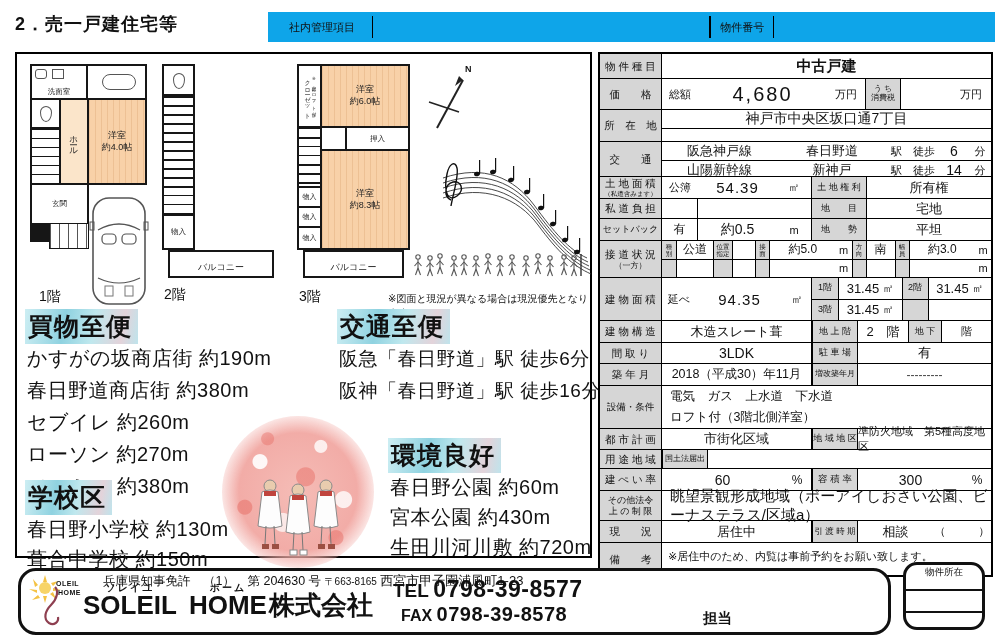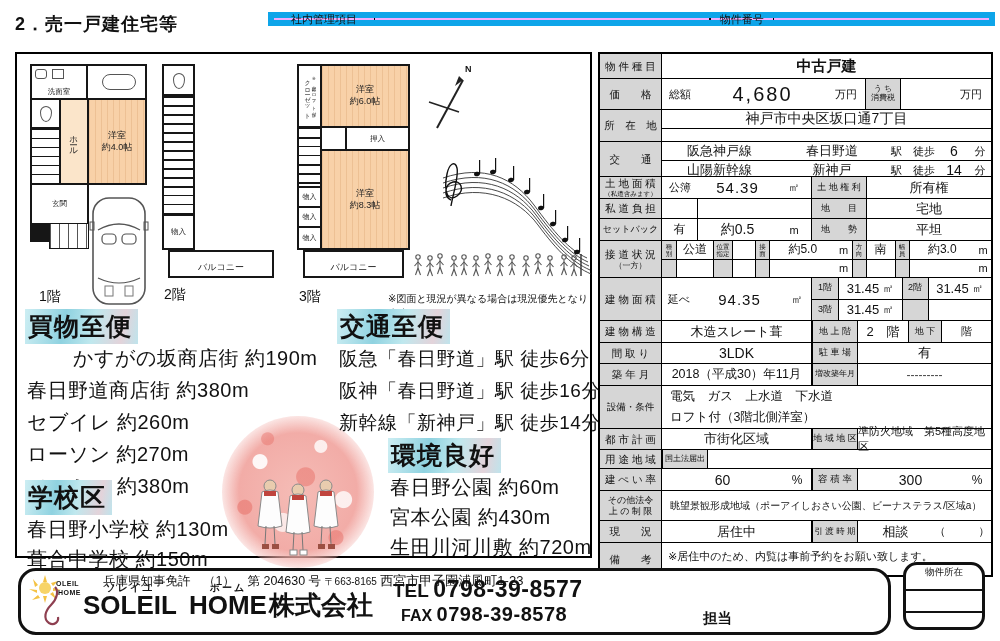--- a/index.html
+++ b/index.html
@@ -1,21 +1,21 @@
 <!DOCTYPE html>
 <html><head>
 <meta charset="utf-8">
 <style>
   html,body{margin:0;padding:0;background:#fff;}
   body{width:1000px;height:641px;position:relative;overflow:hidden;
        font-family:"Liberation Sans","DejaVu Sans",sans-serif;color:#111;}
   .abs{position:absolute;}
   
   .page-title{left:15px;top:12px;font-size:18px;font-weight:bold;letter-spacing:1px;}
-  .top-strip{left:268px;top:12px;width:727px;height:14px;border:6px solid #0ea5e9;display:flex;box-sizing:border-box;background:#f0abfc;}
+  .top-strip{left:268px;top:12px;width:727px;height:30px;border:4px solid #0ea5e9;display:flex;box-sizing:border-box;background:#0ea5e9;}
   .ts-label{flex:0 0 100px;border-right:1.5px solid #000;display:flex;align-items:center;justify-content:center;font-size:11px;}
   .ts-blank1{flex:1.55;border-right:2.5px solid #000;}
   .ts-label2{flex:0 0 62px;border-right:1.5px solid #000;display:flex;align-items:center;justify-content:center;font-size:11px;}
   .ts-blank2{flex:1;}
   
   .panel{left:15px;top:52px;width:577px;height:506px;border:2px solid #000;background:#fff;box-sizing:border-box;}
   .plan{position:absolute;}
   .room{position:absolute;box-sizing:border-box;border:2.5px solid #161616;display:flex;flex-direction:column;align-items:center;justify-content:center;}
   .peach{background:#f8d1a8;background-image:repeating-linear-gradient(90deg,rgba(187,118,58,.18) 0 1px,transparent 1px 6px);}
   .peach-lt{background:#fbe5ca;}
@@ -268,34 +268,33 @@
         <rect x="68" y="23" width="12" height="5" fill="#c0453e" stroke="none"></rect>
         <line x1="70" y1="58" x2="69" y2="76" stroke="#777"></line>
           <line x1="78" y1="58" x2="79" y2="76" stroke="#777"></line>
         <rect x="66" y="76" width="7" height="5" fill="#9c4f42" stroke="none"></rect>
           <rect x="76" y="76" width="7" height="5" fill="#9c4f42" stroke="none"></rect>
       </g>
     </svg>
   </div>
 
   <div class="sec-title" style="left:8px;top:255px;">買物至便</div>
-  <div class="sec-item" style="left:10px;top:291px;margin-left:46px;">かすがの坂商店街 約190m</div>
+  <div class="sec-item" style="left:10px;top:291px;">かすがの坂商店街 約190m</div>
   <div class="sec-item" style="left:10px;top:323px;">春日野道商店街 約380m</div>
   <div class="sec-item" style="left:10px;top:355px;">セブイレ 約260m</div>
   <div class="sec-item" style="left:10px;top:387px;">ローソン 約270m</div>
   <div class="sec-item" style="left:10px;top:419px;">ファミマ 約380m</div>
 
   <div class="sec-title" style="left:8px;top:426px;">学校区</div>
   <div class="sec-item" style="left:10px;top:462px;">春日野小学校 約130m</div>
   <div class="sec-item" style="left:10px;top:492px;">葺合中学校 約150m</div>
 
   <div class="sec-title" style="left:320px;top:255px;">交通至便</div>
   <div class="sec-item" style="font-size:19px;left:322px;top:292px;">阪急「春日野道」駅 徒歩6分</div>
   <div class="sec-item" style="font-size:19px;left:322px;top:324px;">阪神「春日野道」駅 徒歩16分</div>
-  <div class="sec-item" style="font-size:19px;left:322px;top:356px;">新幹線「新神戸」駅 徒歩14分</div>
 
   <div class="sec-title" style="left:371px;top:384px;">環境良好</div>
   <div class="sec-item" style="left:373px;top:420px;">春日野公園 約60m</div>
   <div class="sec-item" style="left:373px;top:450px;">宮本公園 約430m</div>
   <div class="sec-item" style="left:373px;top:480px;">生田川河川敷 約720m</div>
 </div>
 
 <div class="abs pt">
 
   <div class="pr" style="height:25px;">
@@ -489,21 +488,21 @@
     <div class="vg" style="flex:0 0 46px;font-size:9.5px;">容 積 率</div>
     <div class="c" style="flex:1;">
       <span class="c" style="flex:1;font-size:14px;">300</span>
       <span class="c" style="flex:0 0 28px;font-size:12px;">%</span>
     </div>
   </div>
 
   <div class="pr" style="height:30px;">
     <div class="pl pre" style="font-size:9px;">その他法令
 上 の 制 限</div>
-    <div class="c" style="flex:1;font-size:10px;justify-content:flex-start;padding-left:8px;text-align:right;">眺望景観形成地域（ポーアイしおさい公園、ビーナステラス/区域a）</div>
+    <div class="c" style="flex:1;font-size:15px;justify-content:flex-start;padding-left:8px;">眺望景観形成地域（ポーアイしおさい公園、ビーナステラス/区域a）</div>
   </div>
 
   <div class="pr" style="height:22px;">
     <div class="pl">現　　況</div>
     <div class="c brr" style="flex:0 0 150px;">居住中</div>
     <div class="vg" style="flex:0 0 46px;font-size:8.5px;">引 渡 時 期</div>
     <div class="c" style="flex:1;">
       <span class="c" style="flex:1;">相談</span>
       <span class="c" style="flex:0 0 58px;font-size:11px;">（　　　）</span>
     </div>

